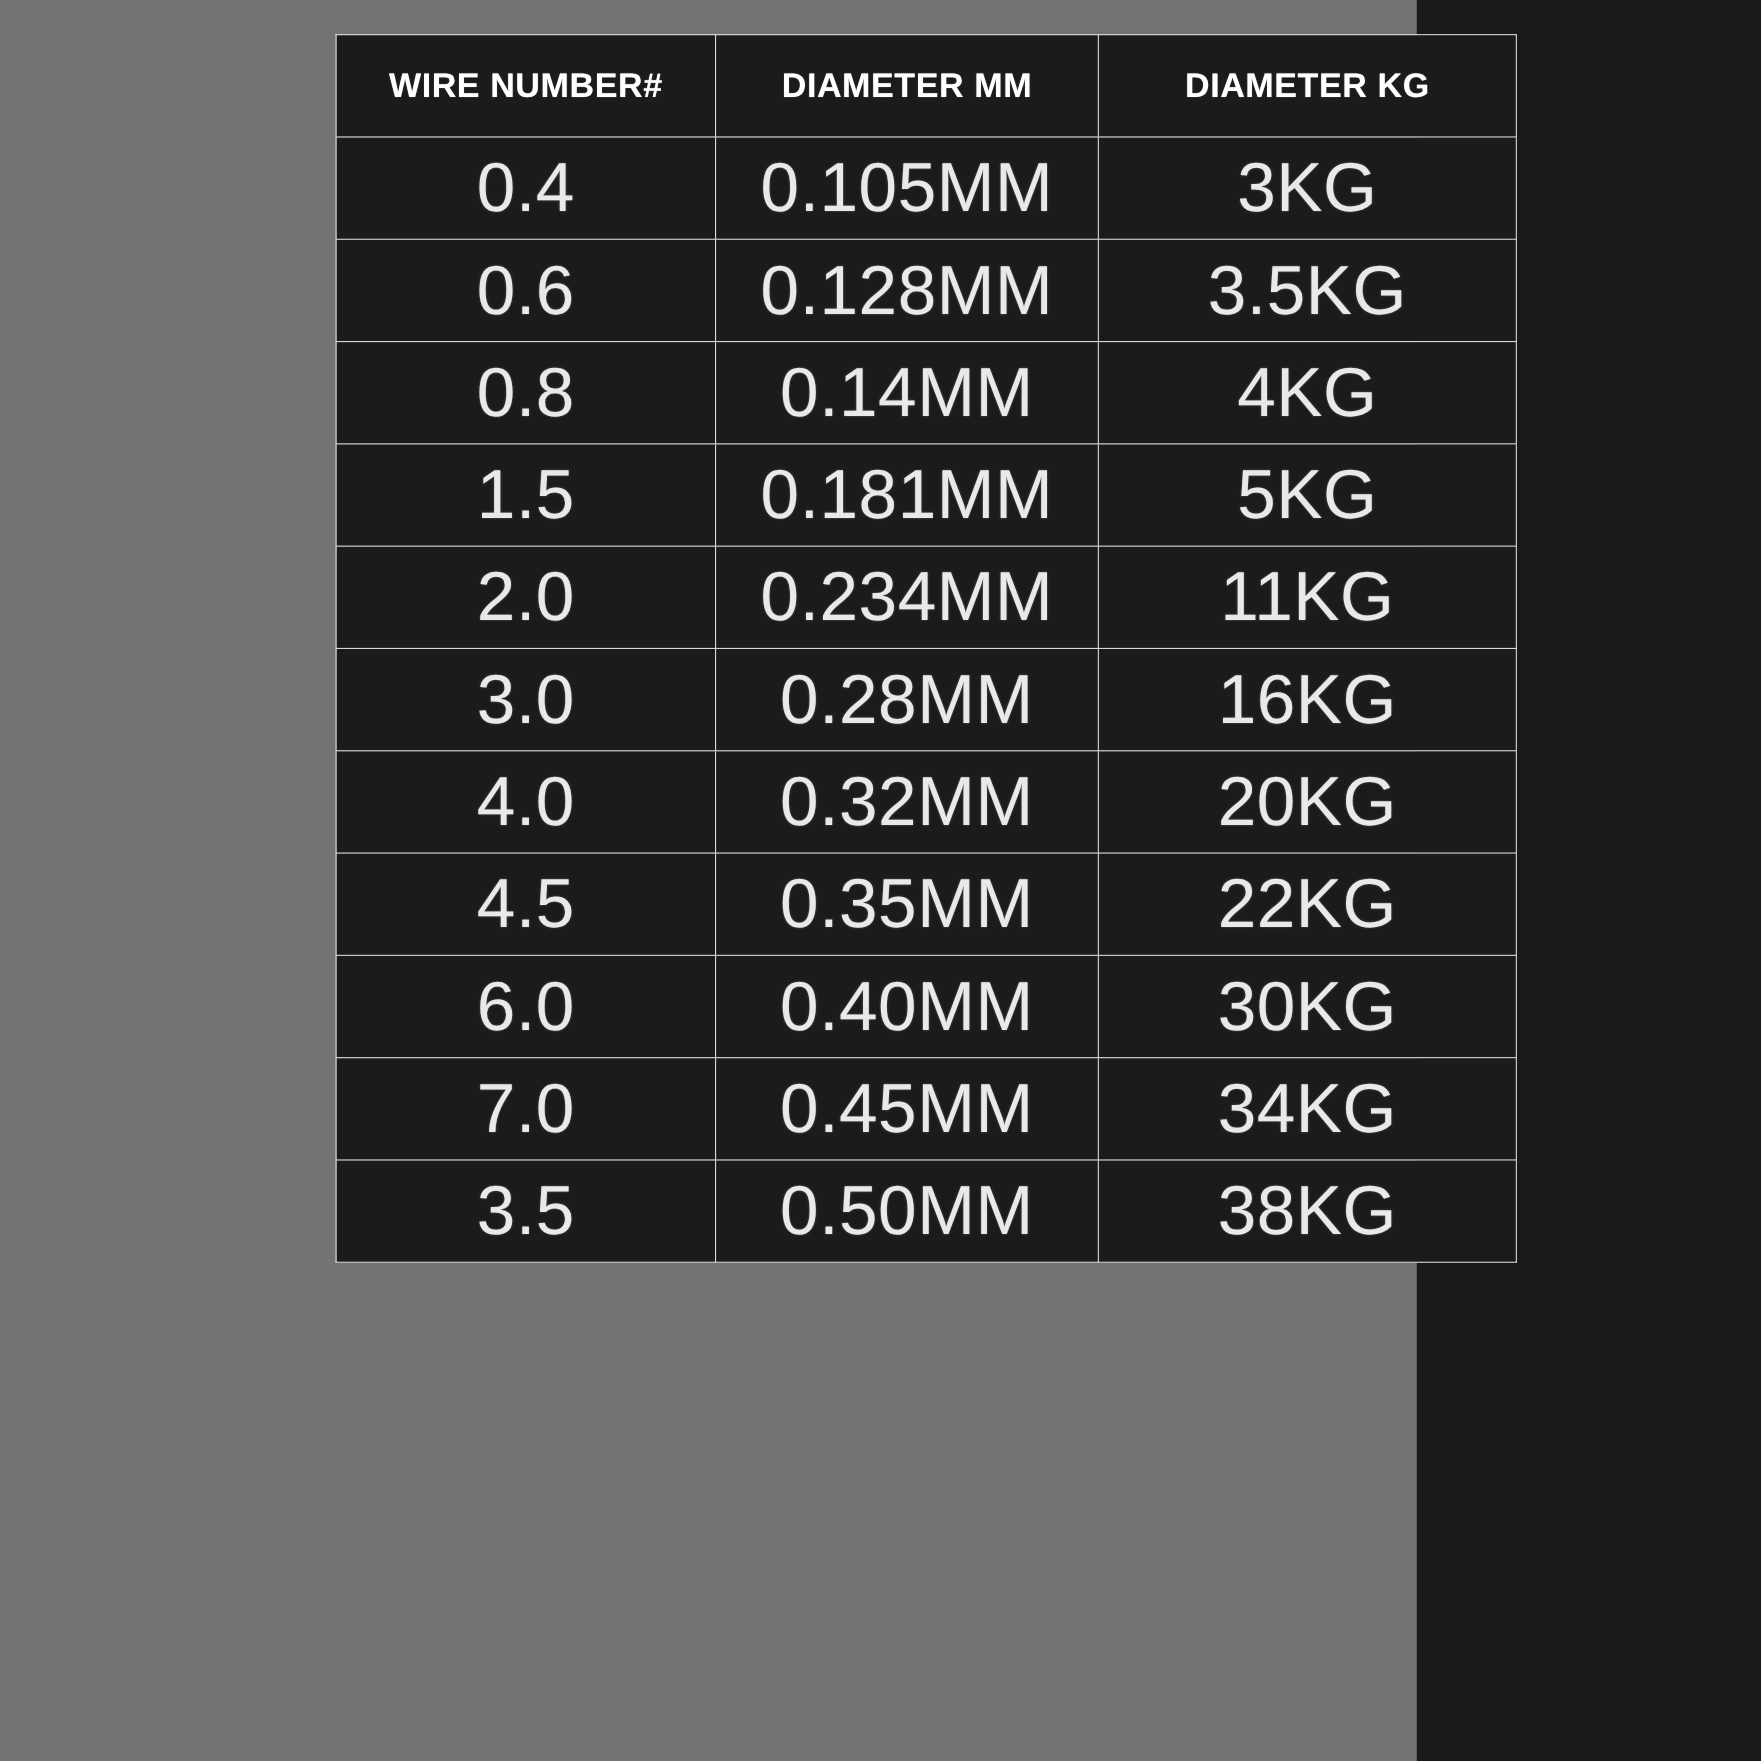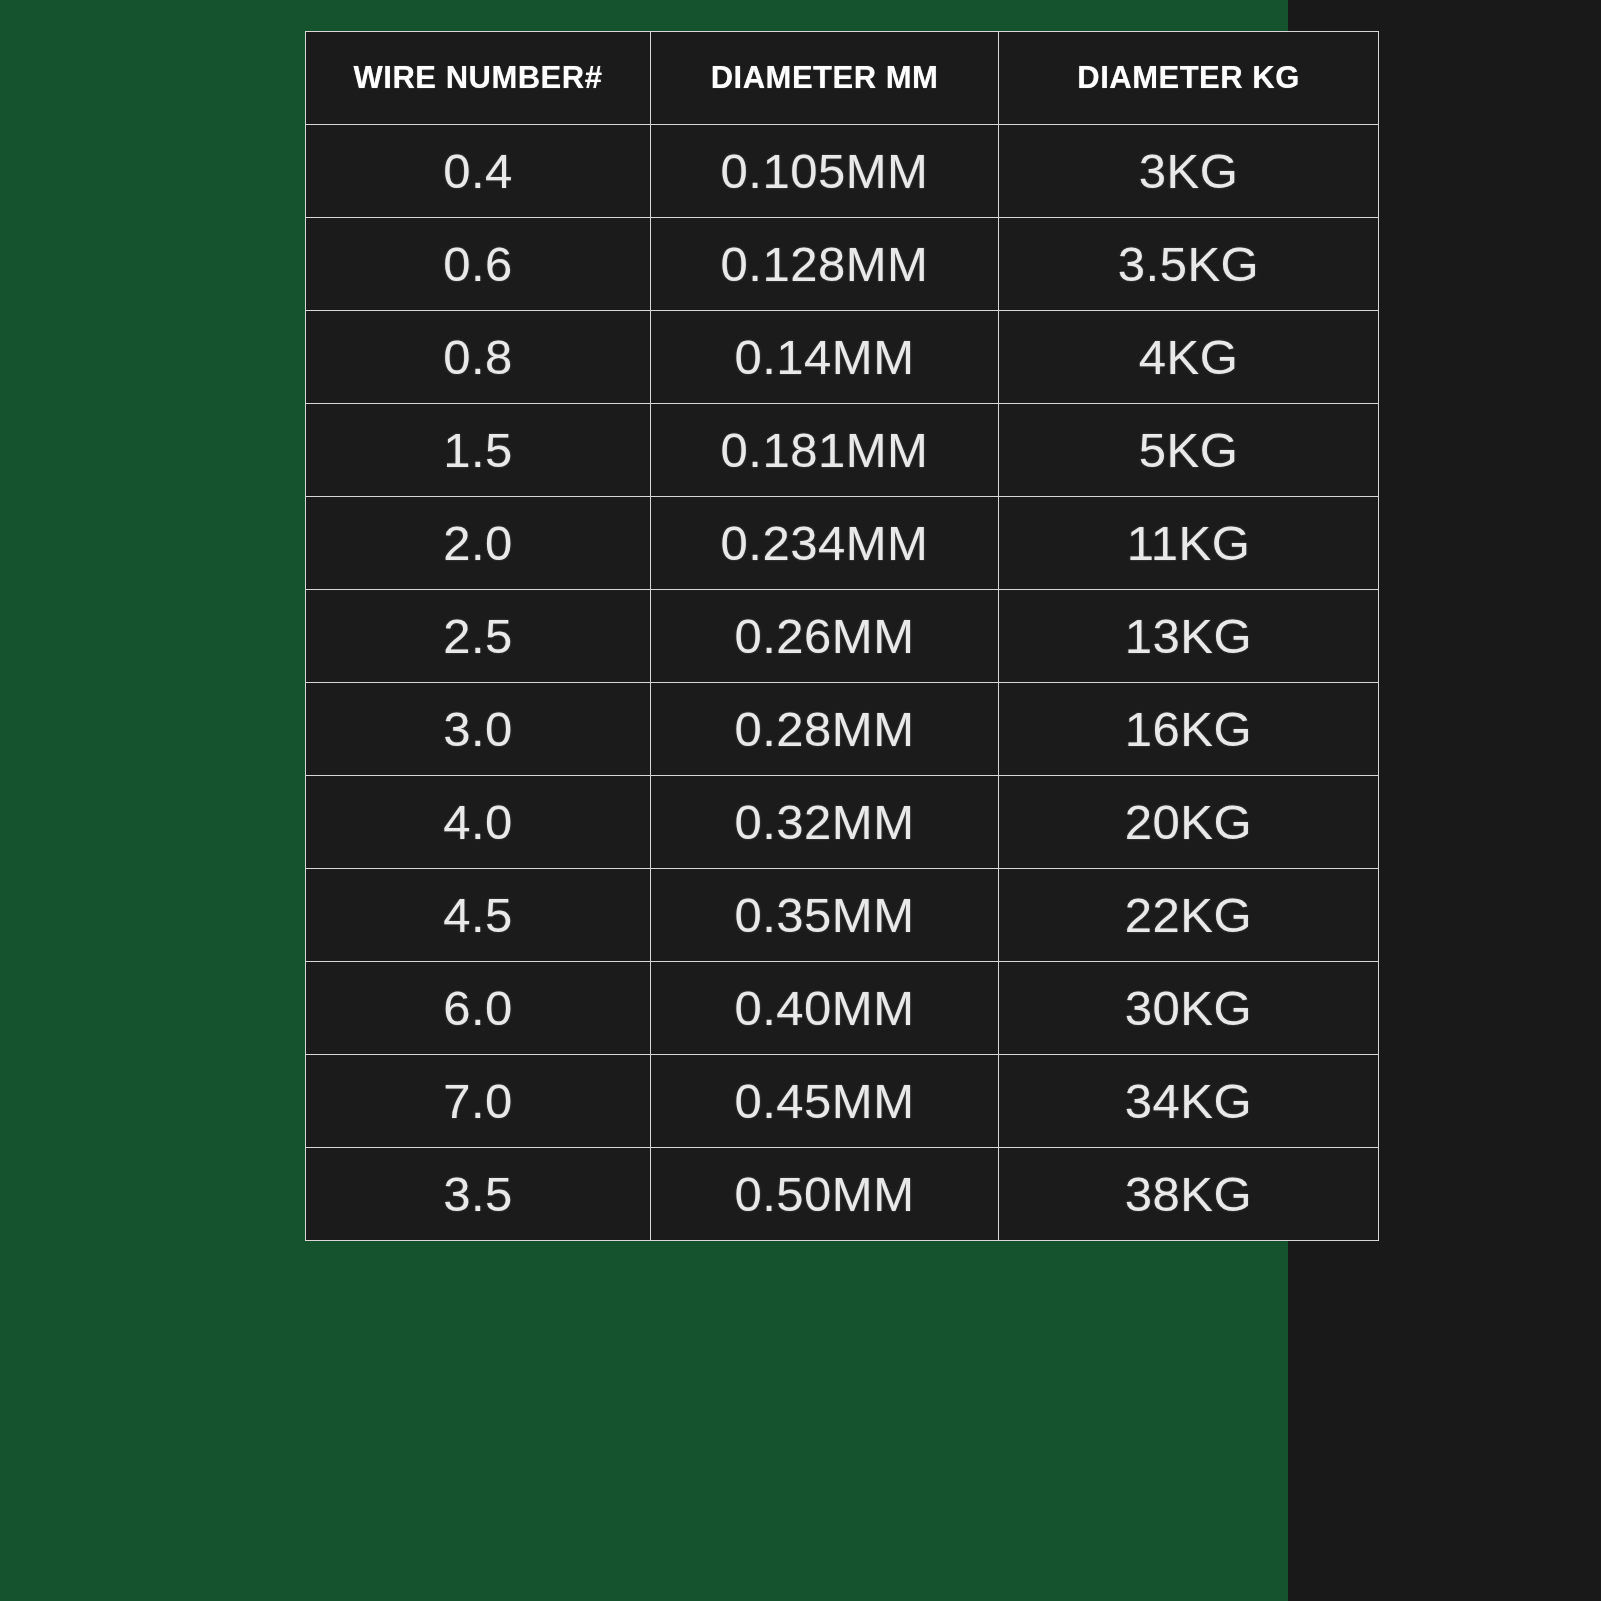--- a/index.html
+++ b/index.html
@@ -11,21 +11,21 @@
     width: 1601px;
     height: 1601px;
     font-family: "Liberation Sans", sans-serif;
     overflow: hidden;
   }
 
   #sheet {
     position: relative;
     width: 1288px;
     height: 1601px;
-    background: #14532d;
+    background: #737373;
   }
 
   
   .spec-table {
     position: absolute;
     left: 305px;
     top: 31px;
     width: 1073px;
     border-collapse: collapse;
     table-layout: fixed;
@@ -49,21 +49,21 @@
   .spec-table th {
     font-size: 31px;
     font-weight: bold;
     letter-spacing: 0.5px;
     color: #ffffff;
     text-shadow: 0 0 1px rgba(255,255,255,0.55);
     white-space: nowrap;
   }
 
   .spec-table td {
-    font-size: 49px;
+    font-size: 63px;
     font-weight: 400;
     color: #e9e9e9;
     letter-spacing: 0.5px;
     text-shadow: 0 0 2px rgba(190,190,190,0.45);
     white-space: nowrap;
   }
 
   
   .spec-table th,
   .spec-table td {
@@ -108,25 +108,20 @@
           <td>1.5</td>
           <td>0.181MM</td>
           <td>5KG</td>
         </tr>
         <tr>
           <td>2.0</td>
           <td>0.234MM</td>
           <td>11KG</td>
         </tr>
         <tr>
-          <td>2.5</td>
-          <td>0.26MM</td>
-          <td>13KG</td>
-        </tr>
-        <tr>
           <td>3.0</td>
           <td>0.28MM</td>
           <td>16KG</td>
         </tr>
         <tr>
           <td>4.0</td>
           <td>0.32MM</td>
           <td>20KG</td>
         </tr>
         <tr>

